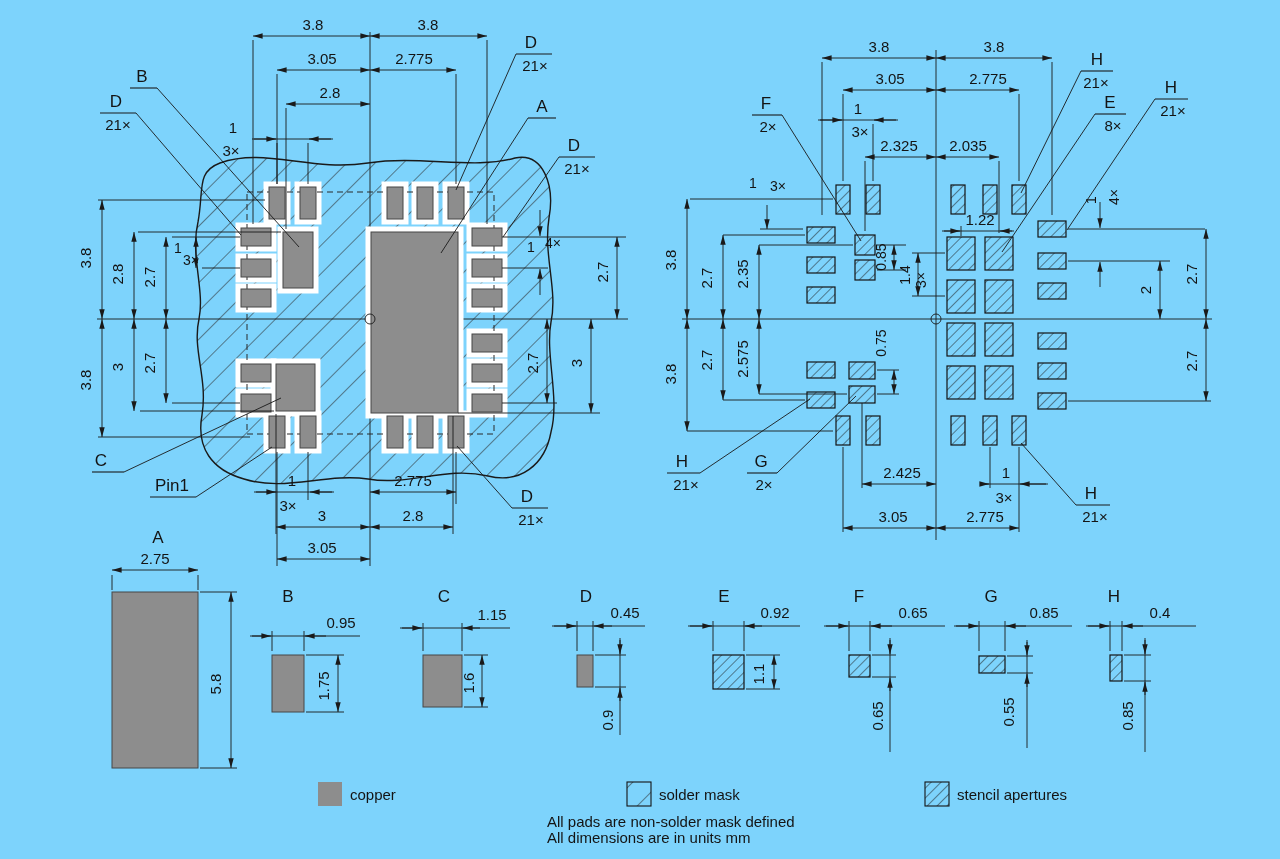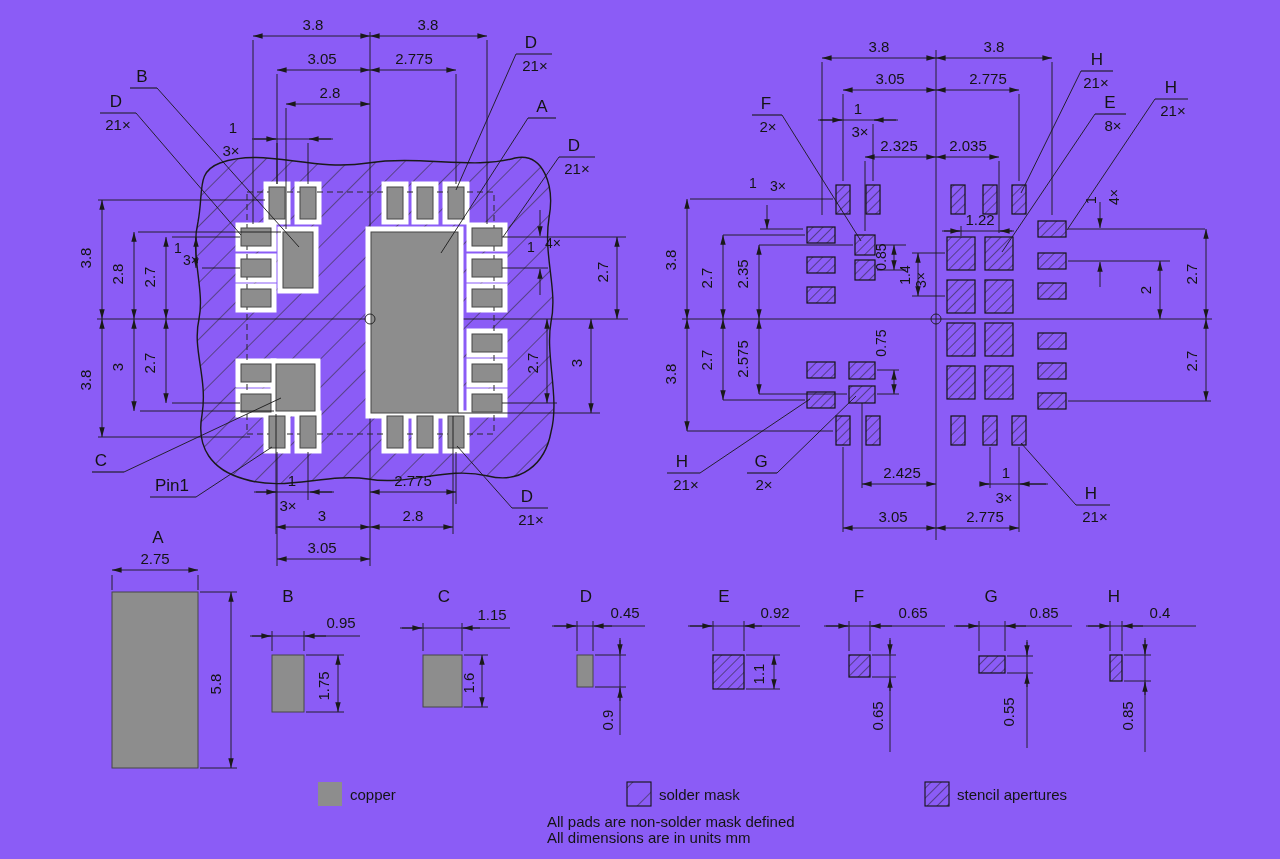--- a/index.html
+++ b/index.html
@@ -1,16 +1,16 @@
 <!DOCTYPE html>
 <html><head>
 <meta charset="utf-8">
 <style>
   html,body{margin:0;padding:0;background:#fff;}
-  .stage{position:relative;width:1280px;height:859px;background:#8b5cf6;overflow:hidden;}
+  .stage{position:relative;width:1280px;height:859px;background:#7dd3fc;overflow:hidden;}
   svg{display:block;}
   svg text{font-family:"Liberation Sans",sans-serif;fill:#141414;}
   .d{font-size:15px;text-anchor:middle;}
   .sd{font-size:14px;text-anchor:middle;}
   .l{font-size:17px;text-anchor:middle;}
   .lg{font-size:15px;text-anchor:start;}
   .t{stroke:#1a1a1a;stroke-width:0.9;fill:none;}
   .dash{stroke:#2a2a2a;stroke-width:1;stroke-dasharray:6 4;fill:none;}
   .cu{fill:#8d8d8d;stroke:#474747;stroke-width:1;}
   .halo{fill:#fff;stroke:#fff;stroke-width:11;}

